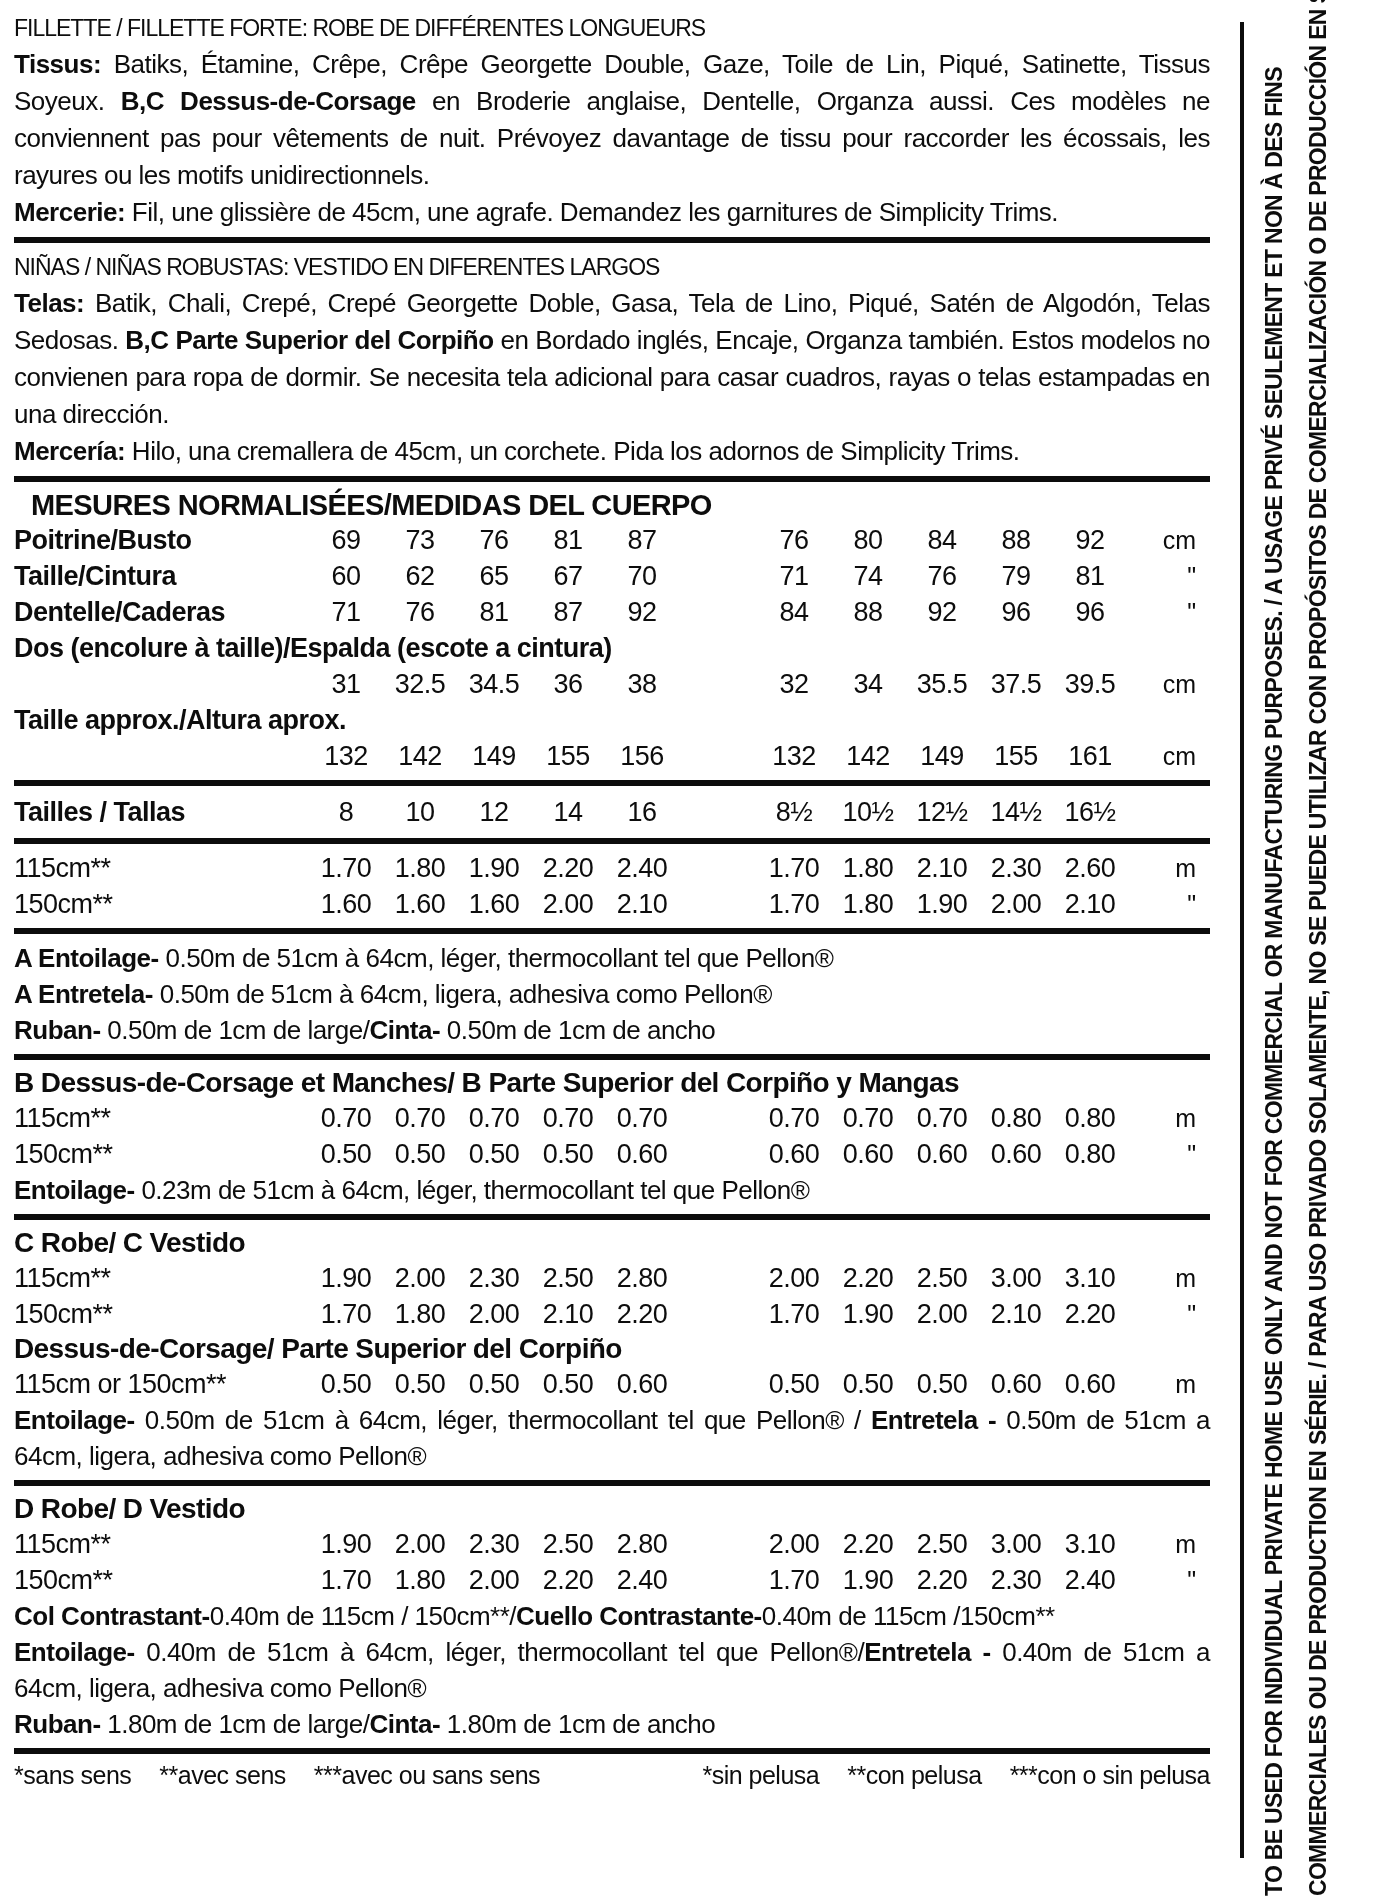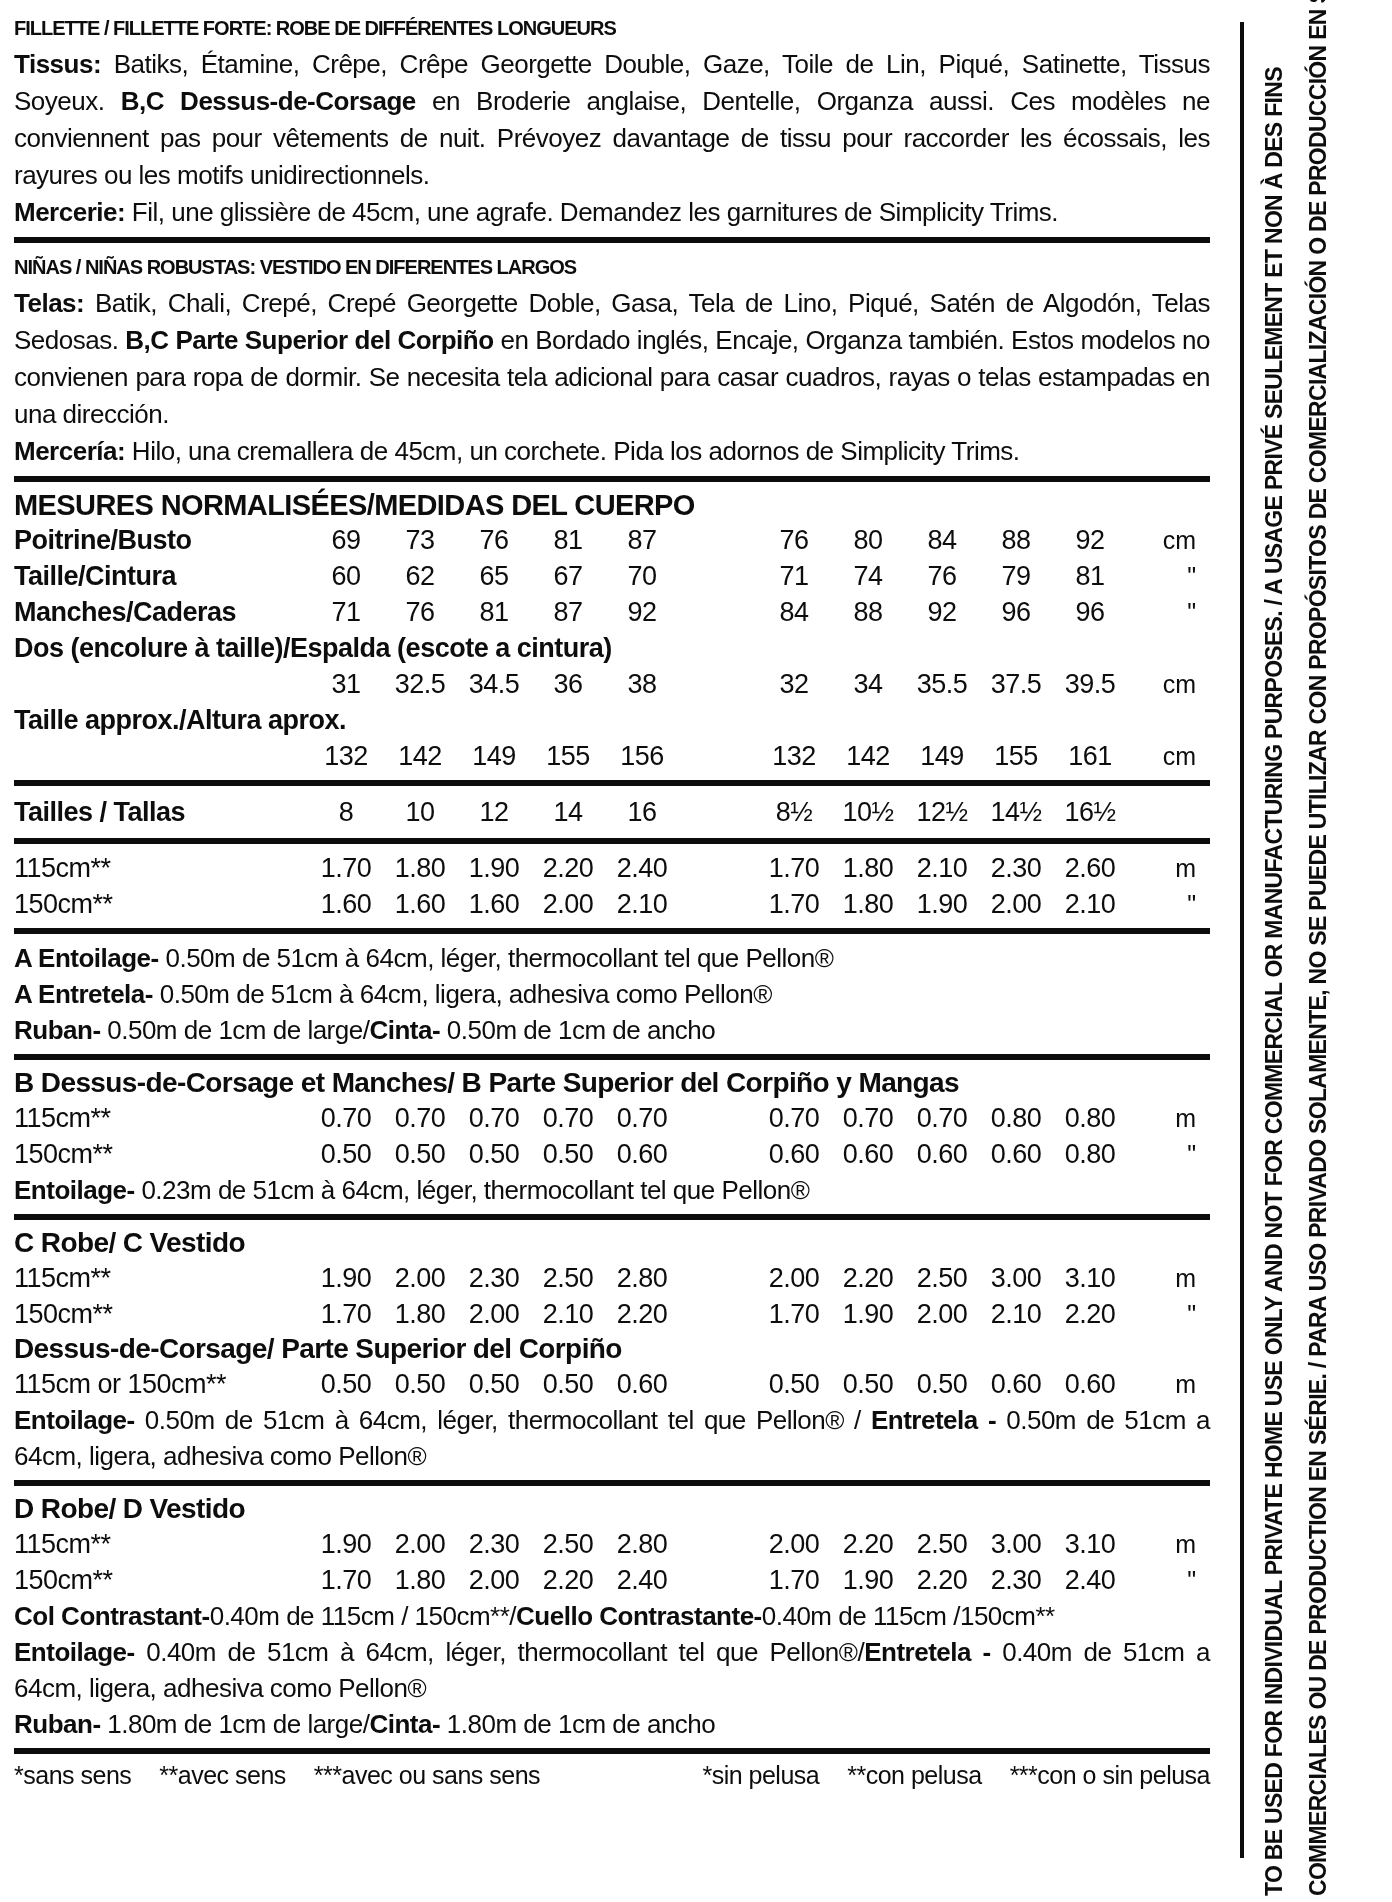--- a/index.html
+++ b/index.html
@@ -1,27 +1,27 @@
 <!DOCTYPE html>
 <html><head>
 <meta charset="utf-8">
 <style>
   html,body { margin:0; padding:0; background:#e8e8e8; }
   .page {
     position:relative; width:1392px; height:1902px; background:#ffffff;
     font-family:"Liberation Sans", sans-serif; color:#0d0d0d; overflow:hidden;
   }
   .content { position:absolute; left:14px; top:10px; width:1196px; }
-  .main-title { font-size:20px; font-weight:700; letter-spacing:-1px; line-height:36px; }
+  .main-title { font-size:23px; font-weight:400; letter-spacing:-1px; line-height:36px; }
   .para { font-size:26px; line-height:37px; letter-spacing:-0.5px; text-align:justify; }
   .note  { font-size:26px; line-height:36px; letter-spacing:-0.5px; text-align:justify; }
   .b { font-weight:700; }
   .rule { height:6px; background:#0c0c0c; margin:6px 0; }
   .sec-title { font-size:28px; font-weight:700; letter-spacing:-0.6px; line-height:34px; }
-  .mes-title { font-size:29px; font-weight:700; letter-spacing:-0.6px; line-height:34px; }
+  .mes-title { font-size:29px; font-weight:700; letter-spacing:-0.6px; line-height:34px;margin-left:17px; }
   .vrow {
     display:grid;
     grid-template-columns:295px repeat(5,74px) 78px repeat(5,74px) 1fr;
     height:36px; line-height:36px; align-items:baseline;
   }
   .rlabel { font-size:27px; letter-spacing:-0.5px; white-space:nowrap; }
   .rlabel-full { font-size:27px; font-weight:700; letter-spacing:-0.5px; height:36px; line-height:36px; }
   .vcell { font-size:27px; text-align:center; letter-spacing:-0.5px; }
   .vunit { font-size:25px; text-align:right; padding-right:14px; }
   .sizes-wrap { padding:2px 0; }
@@ -84,21 +84,21 @@
           <span class="vcell">70</span>
           <span></span>
           <span class="vcell">71</span>
           <span class="vcell">74</span>
           <span class="vcell">76</span>
           <span class="vcell">79</span>
           <span class="vcell">81</span>
           <span class="vunit">"</span>
         </div>
         <div class="vrow">
-          <span class="rlabel b">Manches/Caderas</span>
+          <span class="rlabel b">Dentelle/Caderas</span>
           <span class="vcell">71</span>
           <span class="vcell">76</span>
           <span class="vcell">81</span>
           <span class="vcell">87</span>
           <span class="vcell">92</span>
           <span></span>
           <span class="vcell">84</span>
           <span class="vcell">88</span>
           <span class="vcell">92</span>
           <span class="vcell">96</span>

